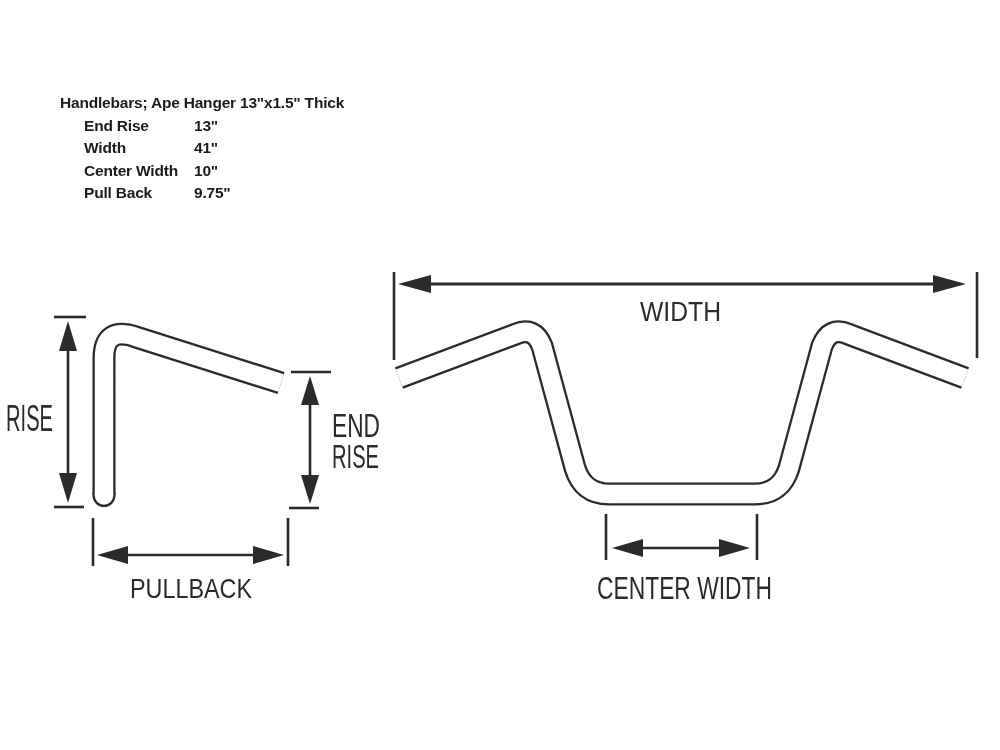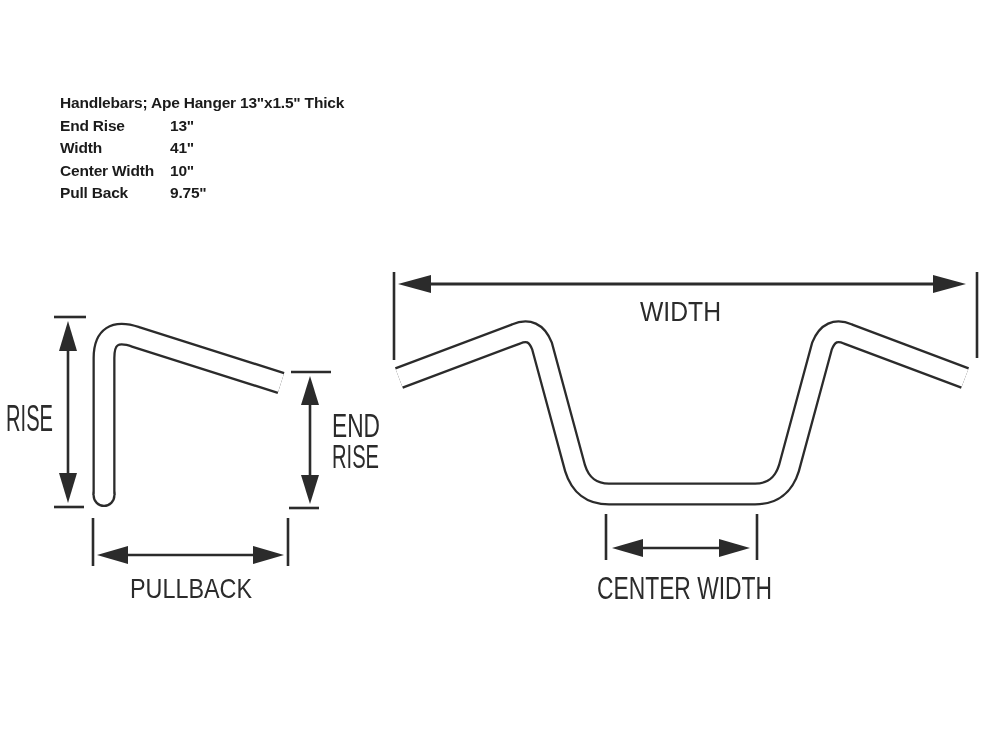--- a/index.html
+++ b/index.html
@@ -21,20 +21,21 @@
     color:var(--text);
     font-size:15.5px;
     font-weight:bold;
     line-height:22.6px;
     letter-spacing:-0.2px;
     white-space:nowrap;
   }
   .spec-row .spec-label{
     display:inline-block;
     width:110px;
+    margin-left:24px;
   }
   svg{position:absolute;left:0;top:0;}
   .tube-outer{stroke:var(--line);stroke-width:23;fill:none;}
   .tube-inner{stroke:var(--bg);stroke-width:18.4;fill:none;}
   .cap-round{stroke-linecap:round;}
   .dim{stroke:var(--line);stroke-width:2.6;fill:none;}
   .dim-wide{stroke-width:3;}
   .dim-head{fill:var(--line);stroke:none;}
   text.dim-label{
     fill:var(--line);

